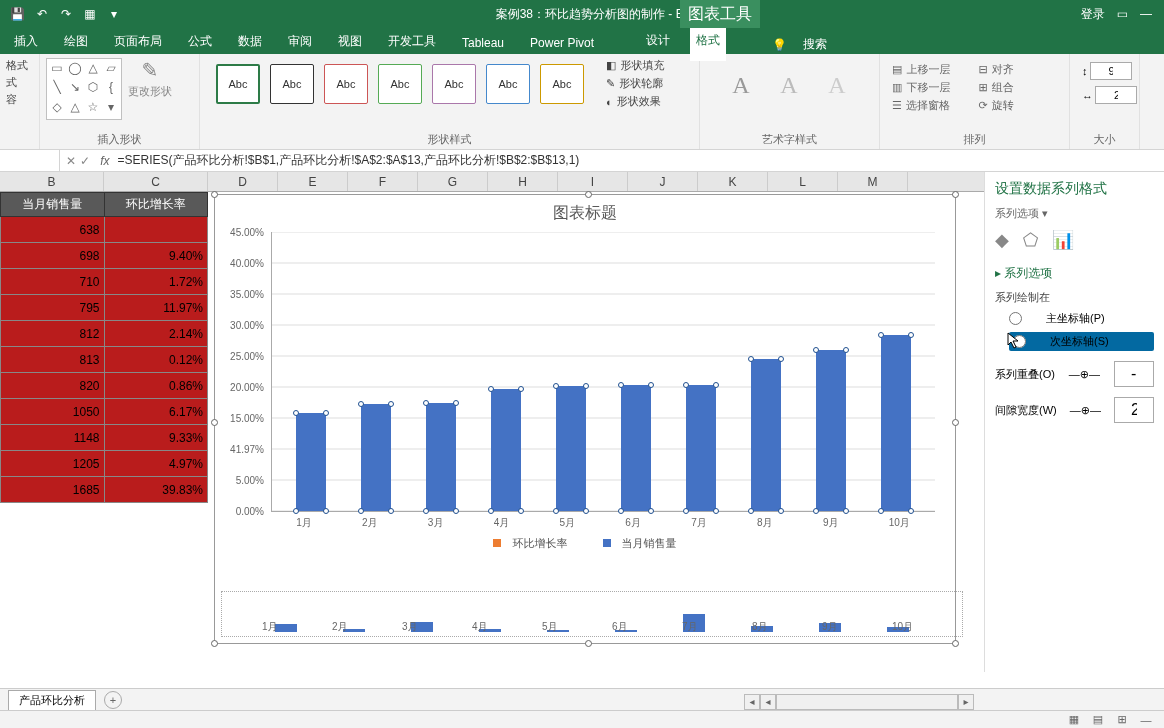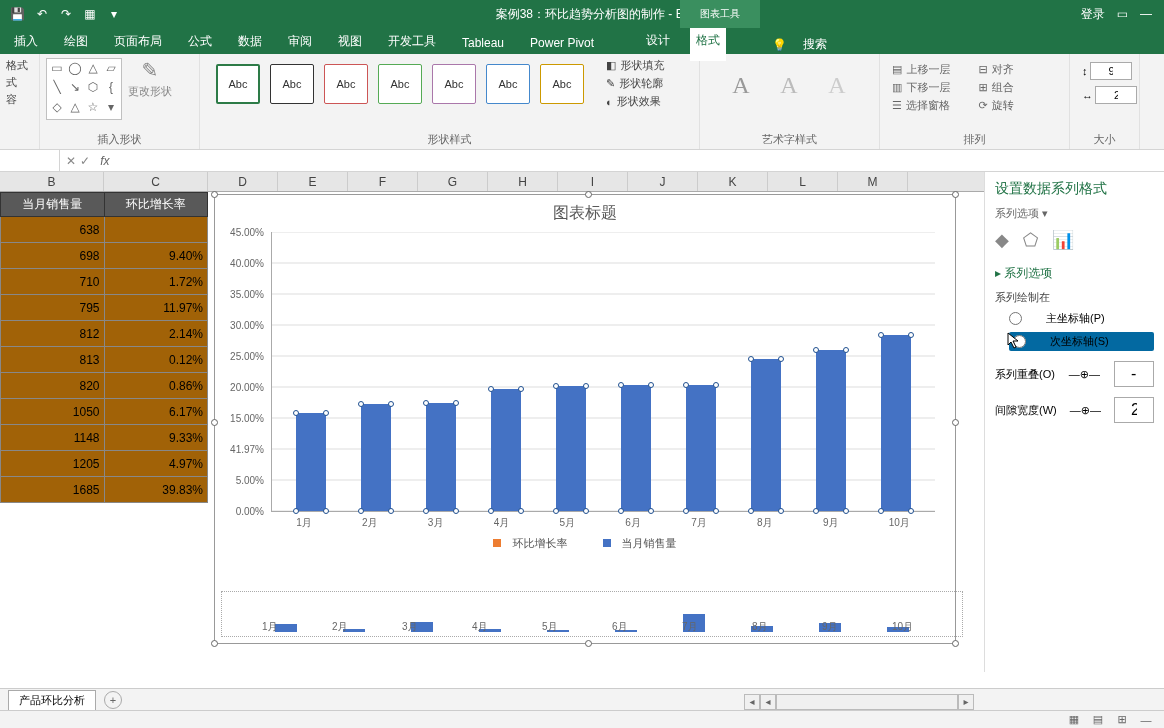--- a/index.html
+++ b/index.html
@@ -3,21 +3,21 @@
 <meta charset="utf-8">
 <style>
 * { box-sizing: border-box; margin: 0; padding: 0; font-family: "Microsoft YaHei", "Segoe UI", sans-serif; }
 body { width: 1164px; height: 728px; background: #fff; overflow: hidden; font-size: 12px; }
 
 
 .titlebar { height: 28px; background: #217346; display: flex; align-items: center; color: #fff; font-size: 12px; }
 .titlebar .qat { display: flex; gap: 4px; padding: 0 8px; align-items: center; }
 .titlebar .qat span { width: 20px; height: 20px; display: flex; align-items: center; justify-content: center; cursor: pointer; }
 .titlebar .title { flex: 1; text-align: center; }
-.titlebar .charttools { position: absolute; left: 680px; top: 0; width: 80px; height: 28px; background: #3a8f5f; display: flex; align-items: center; justify-content: center; font-size: 10px; }
+.titlebar .charttools { position: absolute; left: 680px; top: 0; width: 80px; height: 28px; background: #3a8f5f; display: flex; align-items: center; justify-content: center; font-size: 16px; }
 .titlebar .right { display: flex; gap: 12px; padding: 0 12px; align-items: center; }
 
 
 .tabs { height: 26px; background: #217346; display: flex; gap: 14px; padding: 0 8px; align-items: flex-end; color: #fff; font-size: 12px; }
 .tabs span { padding: 4px 6px; cursor: pointer; }
 .tabs span.active { background: #fff; color: #217346; }
 .tabs .chart-tabs { position: absolute; left: 640px; top: 28px; display: flex; gap: 14px; }
 .tabs .search { display:flex; align-items:center; gap:4px; margin-left: 20px; }
 
 
@@ -51,21 +51,21 @@
 
 
 .colheaders { height:20px; display:flex; background:#e6e6e6; border-bottom:1px solid #aaa; font-size:12px;}
 .colheaders span { border-right:1px solid #ccc; text-align:center; line-height:20px; color:#444;}
 
 
 .main { display:flex; height: 478px; position:relative;}
 .datacols { width:208px; background:#fff;}
 .datacols table { border-collapse:collapse; width:100%;}
 .datacols th { background:#595959; color:#fff; font-weight:normal; font-size:12px; border:1px solid #333; height:24px;}
-.datacols td { border:1px solid #888; text-align:right; padding:0 4px; height:26px; font-size:12px; background:#a16207;}
+.datacols td { border:1px solid #888; text-align:right; padding:0 4px; height:26px; font-size:12px; background:#b91c1c;}
 .chartarea { flex:1; position:relative; background:#fff;}
 .chart-col-hdrs { height:20px; display:flex; background:#e6e6e6; border-bottom:1px solid #aaa;}
 .chart-col-hdrs span { width:70px; border-right:1px solid #ccc; text-align:center; line-height:20px; font-size:12px; color:#444;}
 .chart-frame { position:absolute; top:22px; left:6px; width:742px; height:450px; border:1px solid #999; background:#fff;}
 .chart-frame .handle { position:absolute; width:7px; height:7px; background:#fff; border:1px solid #666; border-radius:50%;}
 .chart-title { text-align:center; font-size:16px; color:#595959; padding:8px 0;}
 .plot { position:relative; margin:0 20px 0 56px; height:280px; border-left:1px solid #aaa; border-bottom:1px solid #aaa;}
 .yaxis { position:absolute; left:-50px; top:0; height:100%; width:46px;}
 .yaxis span { position:absolute; right:4px; font-size:10px; color:#666; transform:translateY(-50%);text-align:center;}
 .bars { position:absolute; left:0; right:0; bottom:0; top:0; display:flex; justify-content:space-around; align-items:flex-end; padding:0 6px;}
@@ -267,20 +267,21 @@
   </div>
 </div>
 
 <div class="formulabar">
   <div class="namebox"></div>
   <div class="fbar-btns">
     <span>✕</span>
     <span>✓</span>
   </div>
   <span class="fx">fx</span>
+  <div class="formula">=SERIES(产品环比分析!$B$1,产品环比分析!$A$2:$A$13,产品环比分析!$B$2:$B$13,1)</div>
 </div>
 
 <div class="main">
   <div class="datacols">
     <div class="colheaders">
       <span style="width:104px">B</span>
       <span style="width:104px">C</span>
     </div>
     <table>
       <tbody>

